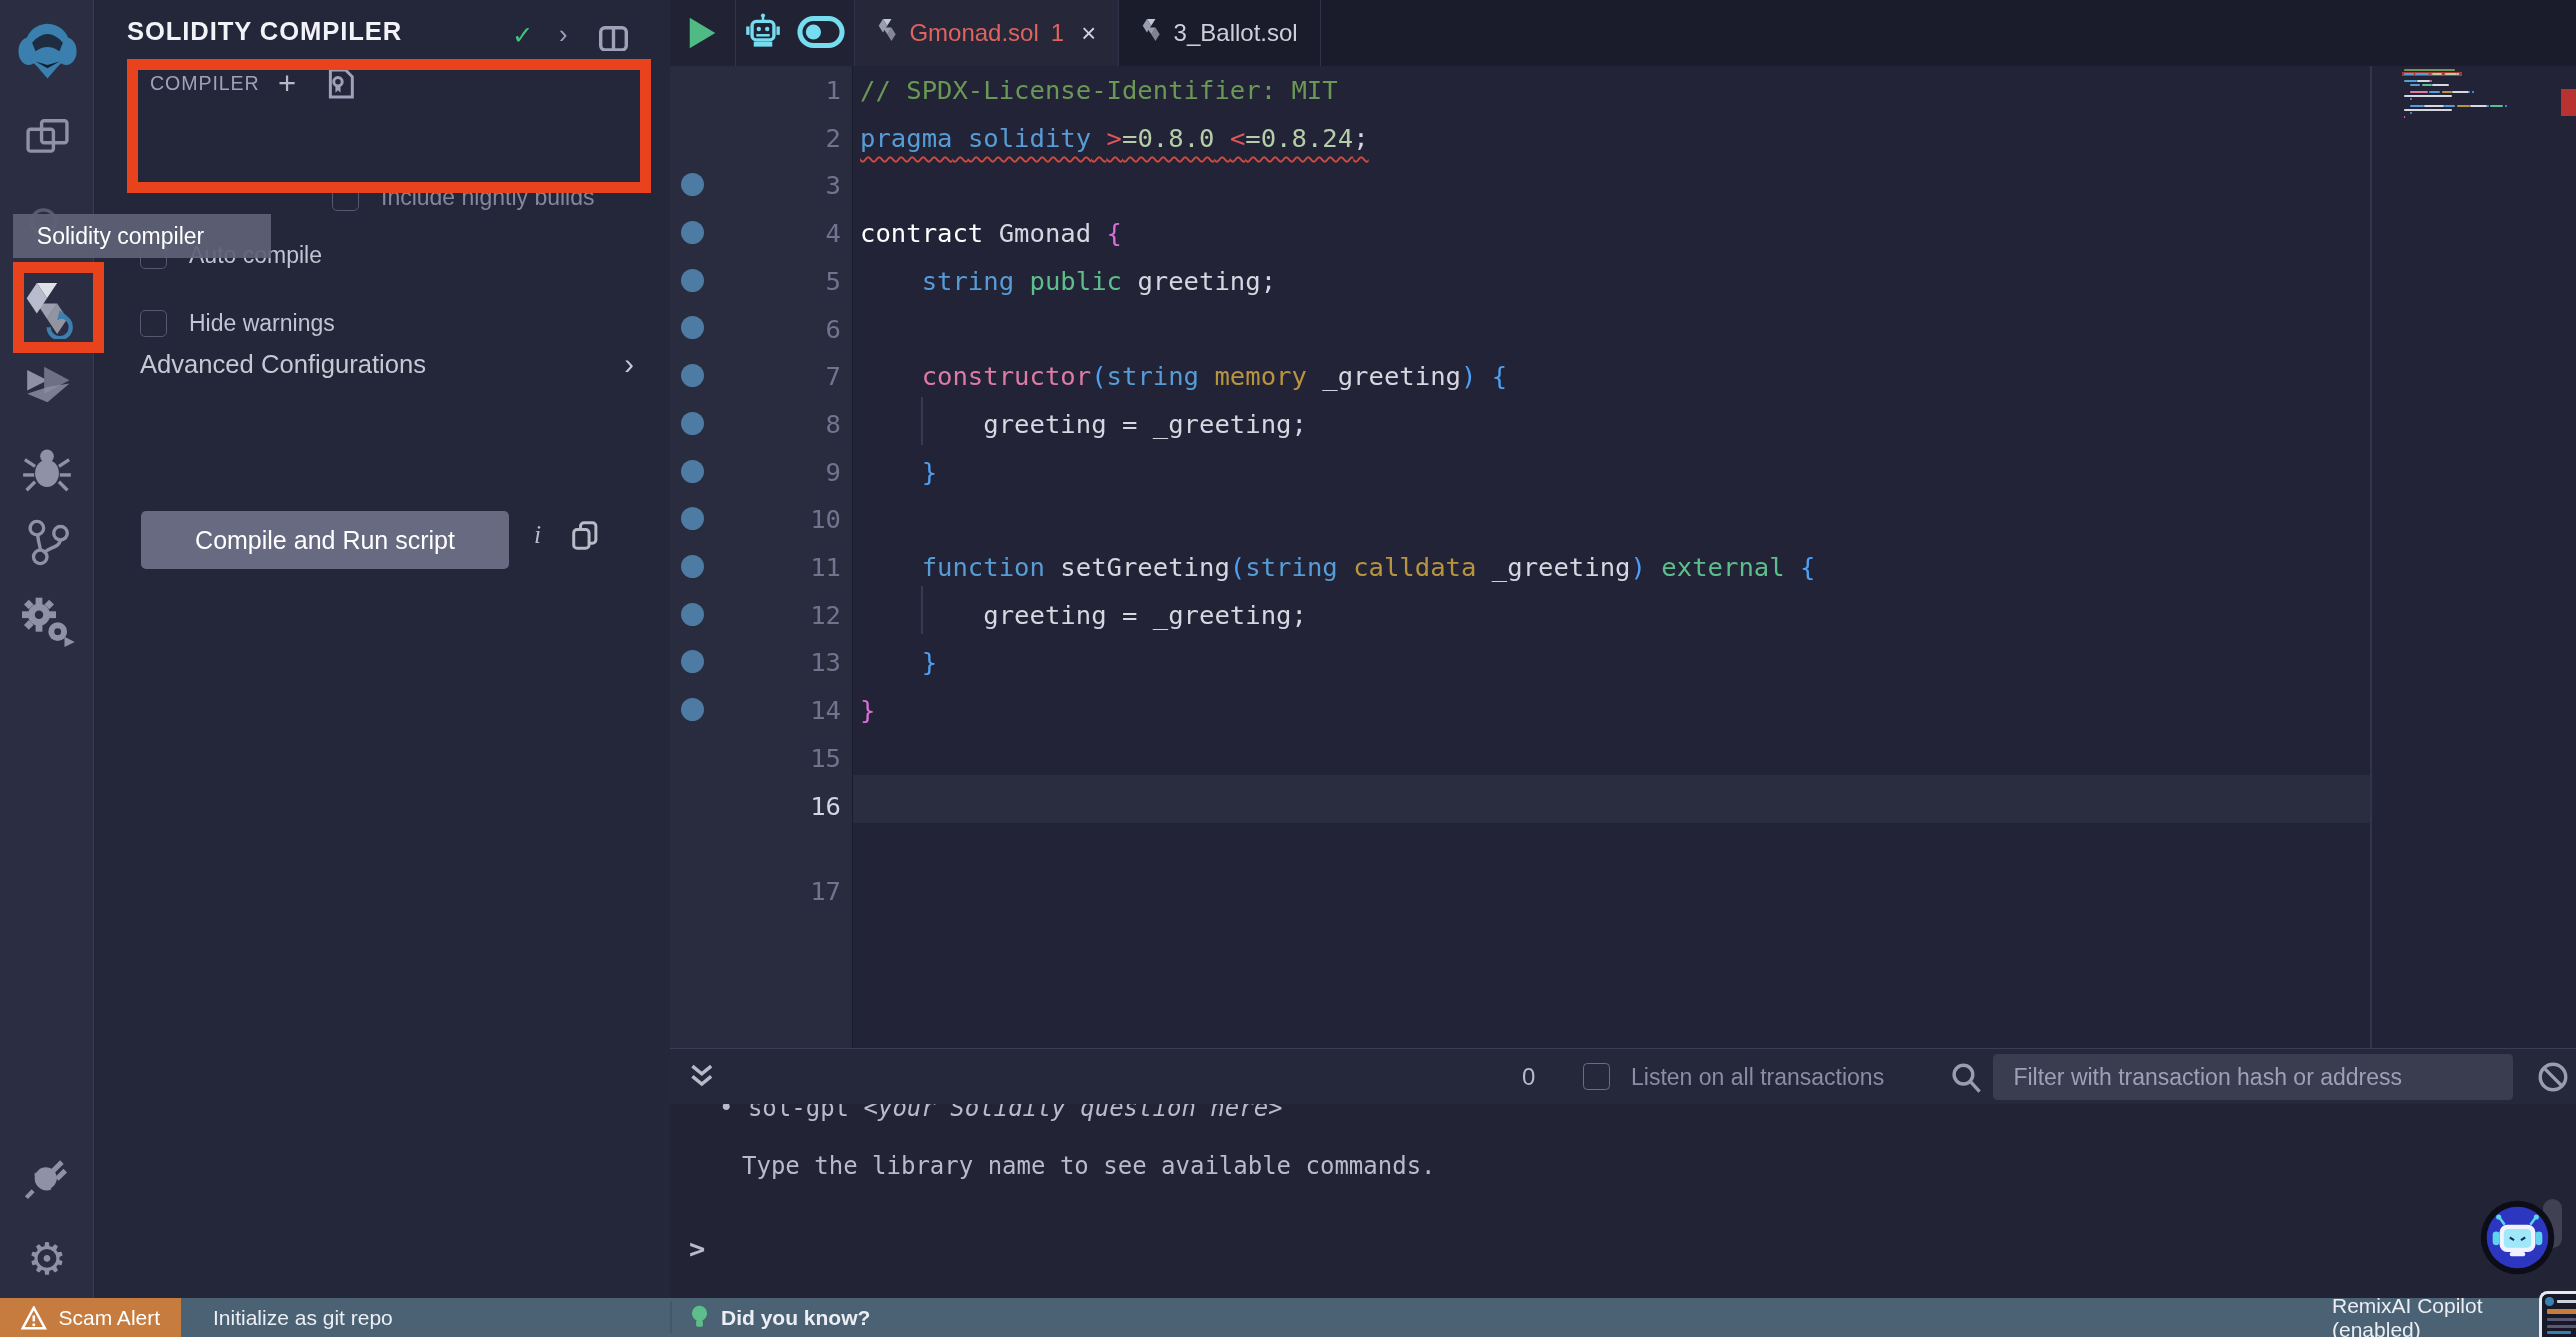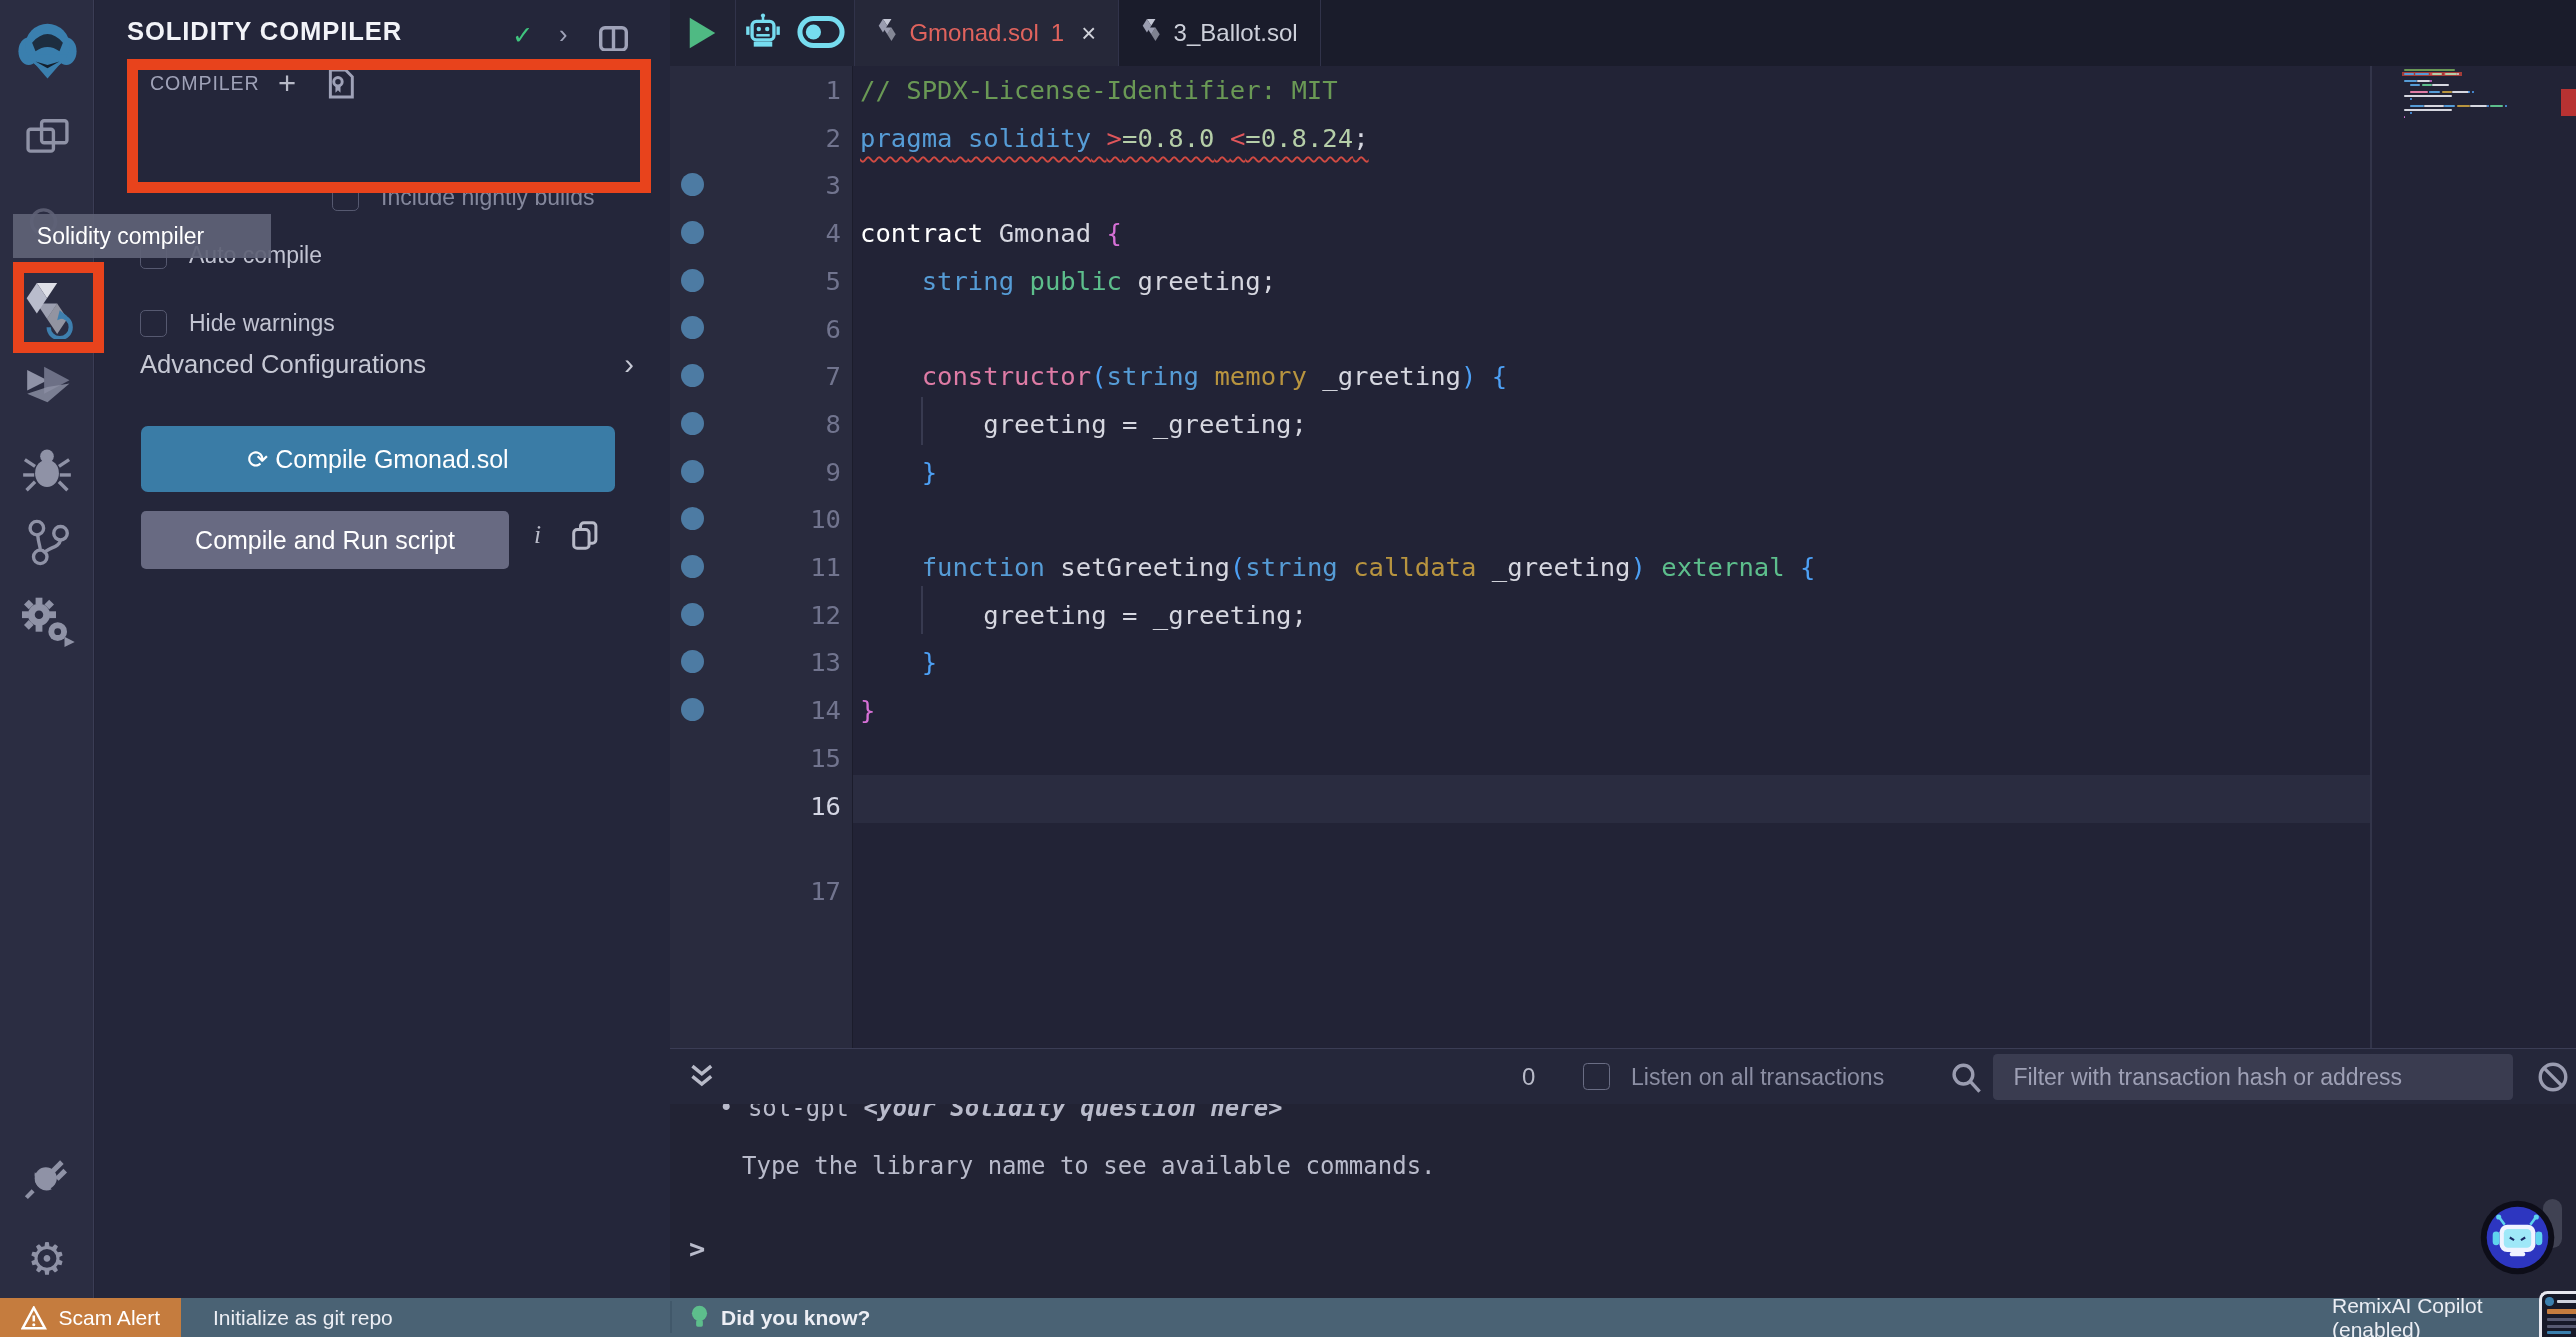--- a/index.html
+++ b/index.html
@@ -77,21 +77,21 @@
                 border:1.7px solid #6a6d84; border-radius:4.3px; }
   #listen-label { position:absolute; left:961px; font-size:23px; color:#8b8ea3; top:14.5px; }
   #term-search-ico { position:absolute; left:1279px; top:12px; }
   #filter-input { position:absolute; left:1323px; top:5.1px; width:520px; height:46px; background:#3a3c50;
                   border:none; border-radius:4.3px; padding:0 20.4px; font-size:23px; color:#e5e6ee;
                   font-family:"Liberation Sans",sans-serif; }
   #filter-input::placeholder { color:#9ea0b5; }
   #ban-ico { position:absolute; left:1866px; top:11px; }
   #term-content { left:670px; top:1104px; width:1906px; height:194px; background:#222334; overflow:hidden; }
   .term-line { position:absolute; font-family:"DejaVu Sans Mono",monospace; font-size:24px; color:#b9bbcb; white-space:pre; }
-  .term-line i { font-style:italic;font-weight:bold; }
+  .term-line i { font-style:italic; }
   #term-prompt { position:absolute; left:19px; top:129px; font-family:"DejaVu Sans Mono",monospace;
                  font-size:27px; font-weight:bold; color:#b9bbcb; }
 
   
   #status-bar { left:0; top:1298px; width:2576px; height:39px; background:#4a6274; color:#eceef4;
                 font-size:21px; display:flex; align-items:center; }
   #scam-alert { position:absolute; left:0; top:0; width:181px; height:39px; background:#c57c3e;
                 display:flex; align-items:center; justify-content:center; gap:12px; color:#fff; }
   #git-repo { position:absolute; left:213px; }
   #status-div { position:absolute; left:670px; top:3.4px; width:1.7px; height:32px; background:#41586a; }
@@ -239,23 +239,20 @@
     <div class="chk-row" style="left:45px; top:290px;margin-top:20px;">
       <div class="chk"></div>
       <div class="chk-label">Hide warnings</div>
     </div>
 
     <div id="advanced-row" class="abs">
       <span id="advanced-label">Advanced Configurations</span>
       <span id="advanced-chevron">›</span>
     </div>
 
-    <button id="compile-btn" class="abs">
-      <span>⟳ </span><span>Compile Gmonad.sol</span>
-    </button>
     <button id="run-btn" class="abs">Compile and Run script</button>
     <div id="info-i" class="abs">i</div>
     <div id="copy-ico" class="abs">
       <svg width="25.6" height="29" viewBox="0 0 30 34">
         <rect x="2" y="10" width="18" height="22" rx="4" fill="none" stroke="#b8bac8" stroke-width="3.5"></rect>
         <path d="M10 10 v-4 a4 4 0 0 1 4 -4 h10 a4 4 0 0 1 4 4 v16 a4 4 0 0 1 -4 4 h-4" fill="none" stroke="#b8bac8" stroke-width="3.5"></path>
       </svg>
     </div>
   </div>
   <div class="abs" style="left:670px; top:0; width:1.7px; height:1298px; background:#3b3d55;"></div>

